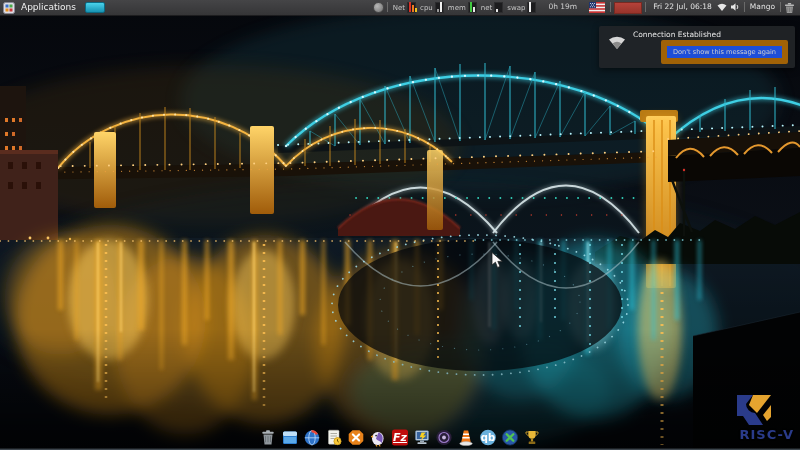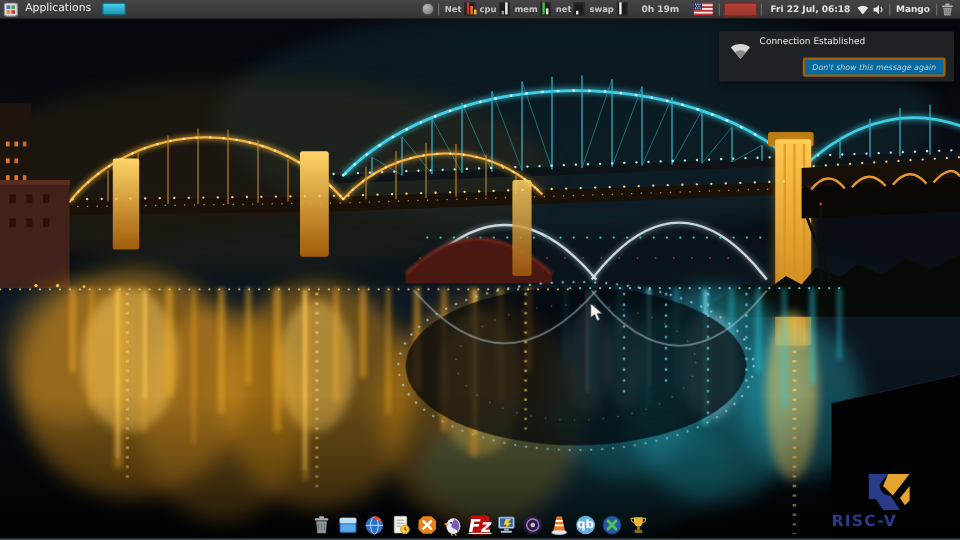--- a/index.html
+++ b/index.html
@@ -10,57 +10,57 @@
   .panel{position:absolute;top:0;left:0;width:800px;height:16px;z-index:60;
     background:linear-gradient(#454547,#353537);border-bottom:1px solid #1d1d1f;
     display:flex;align-items:center;box-sizing:border-box;padding:0 3px;
     color:#dcdcdc;font-size:8px;}
   .pitem{display:flex;align-items:flex-start;gap:3px;white-space:nowrap;}
   .p-sep{width:1px;height:10px;background:#6a6a6a;margin:0 3px;flex:0 0 auto;}
   .apps-label{font-size:9px;color:#f0f0f0;margin-left:3px;}
   .winbtn{width:20px;height:11px;margin-left:9px;border-radius:2px;
     background:linear-gradient(#4ad2ea,#1792b2);border:1px solid #0b6largely{}}
   .winbtn{border:1px solid #0b6a84;box-sizing:border-box;}
-  .tray{margin-left:auto;display:flex;align-items:center;font-weight:bold;}
+  .tray{margin-left:auto;display:flex;}
   .traycircle{width:9px;height:9px;border-radius:50%;background:radial-gradient(circle at 35% 35%,#b8b8b8,#6e6e6e);border:1px solid #4a4a4a;}
   .mon{display:flex;align-items:center;gap:2px;margin:0 2px;color:#c6c6c6;font-size:7px;}
   .mgraph{width:9px;height:11px;background:#1c1c1e;border:1px solid #2c2c2e;box-sizing:border-box;
     display:flex;align-items:flex-end;gap:1px;padding:0 1px;}
   .b{width:2px;flex:0 0 auto;}
   .uptime{margin:0 10px;color:#cfcfcf;font-size:7.5px;}
   .redgraph{width:28px;height:12px;background:linear-gradient(#b6423a,#97342b);border:1px solid #772a22;box-sizing:border-box;}
   .clock{font-size:7.5px;color:#e2e2e2;margin:0 4px;}
   .user{font-size:7.5px;color:#e2e2e2;margin:0 2px;}
 
   
   .notif{position:absolute;top:26px;right:5px;width:196px;height:42px;z-index:70;
     background:rgba(33,36,39,0.94);border-radius:2px;box-shadow:0 2px 6px rgba(0,0,0,.55);}
   .notif-title{position:absolute;left:34px;top:4px;font-size:7.5px;color:#e8e8e8;}
   .notif-body{position:absolute;left:28px;top:14px;width:164px;font-size:6.6px;color:#bdbdbd;line-height:1.25;}
-  .notif-btn{position:absolute;right:7px;bottom:4px;background:#0369a1;border:2px solid #a16207;
-    border-radius:2px;padding:2px 6px;font-size:6.6px;color:#cfcfcf;cursor:pointer;font-style:italic;}
+  .notif-btn{position:absolute;right:7px;bottom:4px;background:#1d4ed8;border:6px solid #a16207;
+    border-radius:2px;padding:2px 6px;font-size:6.6px;color:#cfcfcf;cursor:pointer;}
   .notif-wifi{position:absolute;left:7px;top:7px;}
 
   
   .desk-icon{position:absolute;left:8px;top:24px;width:48px;text-align:center;z-index:30;cursor:pointer;}
   .desk-icon .lbl{display:block;margin-top:1px;font-size:8px;color:#fff;text-shadow:0 1px 2px #000,0 0 3px #000;}
 
   
   .dock{position:absolute;bottom:3px;left:50%;transform:translateX(-50%);z-index:50;
     display:flex;align-items:flex-end;gap:3px;}
   .dicon{width:19px;height:19px;position:relative;cursor:pointer;flex:0 0 auto;}
   .dicon .glyph{position:absolute;left:0;top:0;width:100%;height:100%;display:flex;
     align-items:center;justify-content:center;color:#fff;font-weight:bold;}
-  .glyph-fz{font-size:15px;font-style:italic;text-decoration:underline;}
+  .glyph-fz{font-size:11px;font-style:italic;text-decoration:underline;}
   .glyph-qb{font-size:10px;}
   .dockline{position:absolute;bottom:0;left:0;width:800px;height:2px;z-index:45;
     background:linear-gradient(rgba(150,175,195,.05),rgba(170,195,215,.45));}
 
   
-  .riscv{position:absolute;right:19px;bottom:8px;width:88px;text-align:left;z-index:20;opacity:.92;}
+  .riscv{position:absolute;right:6px;bottom:8px;width:88px;text-align:right;z-index:20;opacity:.92;}
   .riscv .txt{display:block;font-size:13px;font-weight:bold;letter-spacing:1px;color:#2e4096;
     text-shadow:0 0 2px rgba(0,0,0,.6);}
 
   
   .cursor{position:absolute;left:491px;top:252px;z-index:90;}
 </style>
 </head>
 <body>
 
 <div id="screen">

